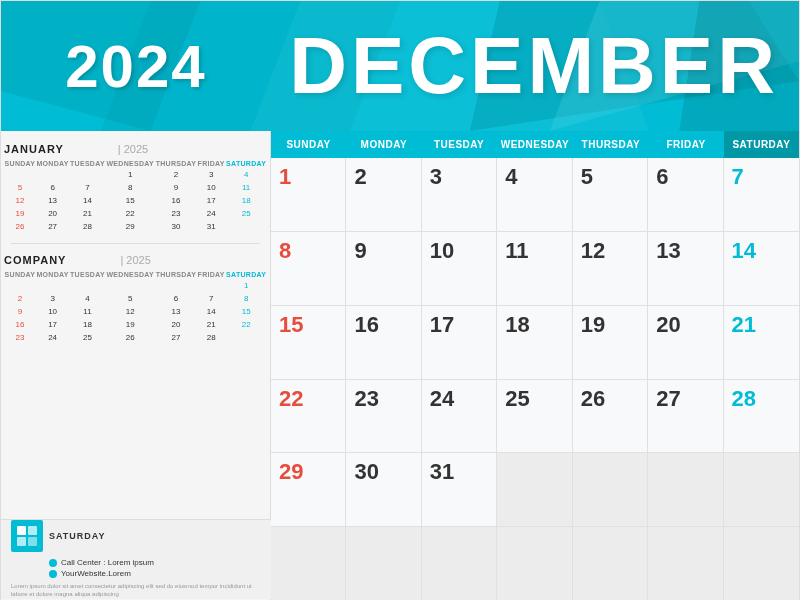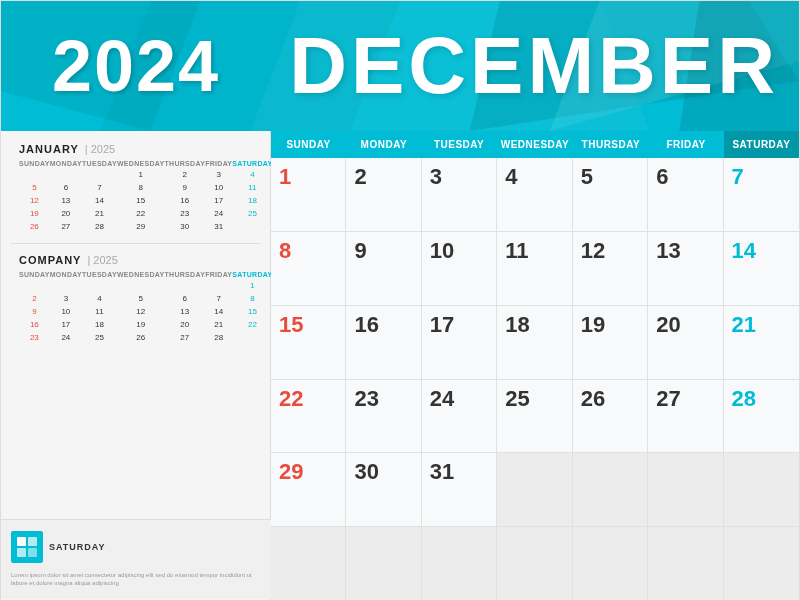--- a/index.html
+++ b/index.html
@@ -32,21 +32,21 @@
       position: absolute;
       left: 0; top: 0;
       width: 270px;
       height: 130px;
       display: flex;
       align-items: center;
       justify-content: center;
     }
 
     .year-text {
-      font-size: 72px;
+      font-size: 60px;
       font-weight: 900;
       color: #fff;
       letter-spacing: 2px;
       text-shadow: 2px 2px 4px rgba(0,0,0,0.2);
     }
 
     .month-section {
       position: absolute;
       right: 20px;
       top: 0;
@@ -77,41 +77,42 @@
     .sidebar {
       width: 270px;
       height: 100%;
       background: #f5f5f5;
       border-right: 1px solid #ddd;
       display: flex;
       flex-direction: column;
     }
 
     .mini-cal {
-      padding: 8px 18px;
+      padding: 8px 3px;
     }
 
     .mini-cal-header {
       display: flex;
       align-items: baseline;
       margin-bottom: 4px;
       gap: 6px;
     }
 
     .mini-cal-month {
       font-size: 11px;
       font-weight: 900;
       color: #222;
       letter-spacing: 1px;
     }
 
     .mini-cal-year {
       font-size: 11px;
       color: #aaa;
       font-weight: 400;
+      margin-left: 48px;
     }
 
     .mini-cal-grid {
       width: 100%;
     }
 
     .mini-cal-grid table {
       width: 100%;
       border-collapse: collapse;
     }
@@ -477,20 +478,30 @@
           <div class="footer-logo">
             <svg width="22" height="22" viewBox="0 0 22 22">
               <rect x="1" y="1" width="9" height="9" fill="white" rx="1"></rect>
               <rect x="12" y="1" width="9" height="9" fill="white" rx="1" opacity="0.7"></rect>
               <rect x="1" y="12" width="9" height="9" fill="white" rx="1" opacity="0.7"></rect>
               <rect x="12" y="12" width="9" height="9" fill="white" rx="1" opacity="0.5"></rect>
             </svg>
           </div>
           <span class="footer-company">SATURDAY</span>
         </div>
+        <div class="footer-contact">
+          <div class="footer-contact-line">
+            <div class="footer-dot"></div>
+            <span class="footer-contact-text">Call Center : Lorem ipsum</span>
+          </div>
+          <div class="footer-contact-line">
+            <div class="footer-dot"></div>
+            <span class="footer-contact-text">YourWebsite.Lorem</span>
+          </div>
+        </div>
         <div class="footer-small-text">Lorem ipsum dolor sit amet consectetur adipiscing elit sed do eiusmod tempor incididunt ut labore et dolore magna aliqua adipiscing</div>
       </div>
 
     </div>
 
     <div class="main-cal">
       <div class="main-cal-header">
         <div class="main-cal-header-cell">SUNDAY</div>
         <div class="main-cal-header-cell">MONDAY</div>
         <div class="main-cal-header-cell">TUESDAY</div>

